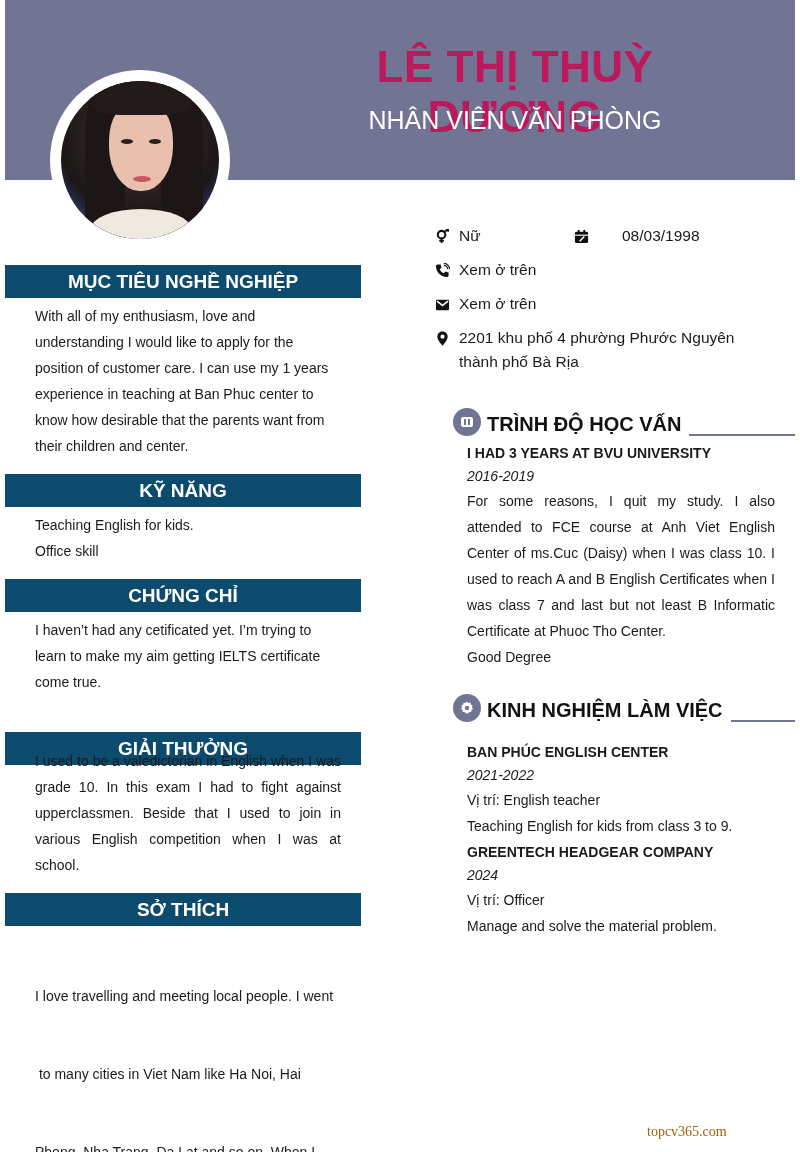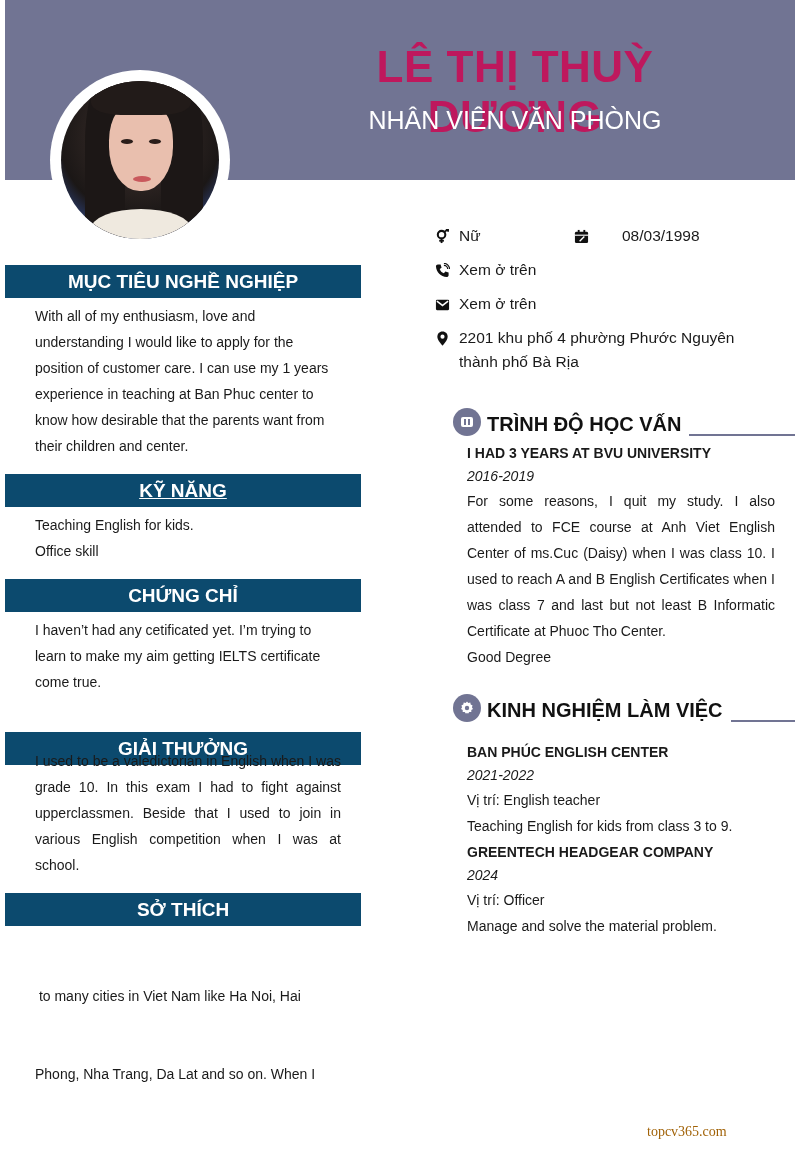--- a/index.html
+++ b/index.html
@@ -97,38 +97,39 @@
 <div class="left-section-title" style="top:265px;">MỤC TIÊU NGHỀ NGHIỆP</div>
 <div class="left-text" style="top:303px;">
   <p>With all of my enthusiasm, love and</p>
   <p>understanding I would like to apply for the</p>
   <p>position of customer care. I can use my 1 years</p>
   <p>experience in teaching at Ban Phuc center to</p>
   <p>know how desirable that the parents want from</p>
   <p>their children and center.</p>
 </div>
 
-<div class="left-section-title" style="top:474px;text-decoration:underline;">KỸ NĂNG</div>
+<div class="left-section-title" style="top:474px;">KỸ NĂNG</div>
 <div class="left-text" style="top:512px;">
   <p>Teaching English for kids.</p>
   <p>Office skill</p>
 </div>
 
 <div class="left-section-title" style="top:579px;">CHỨNG CHỈ</div>
 <div class="left-text" style="top:617px;">
   <p>I haven’t had any cetificated yet. I’m trying to</p>
   <p>learn to make my aim getting IELTS certificate</p>
   <p>come true.</p>
 </div>
 
 <div class="left-section-title" style="top:732px;">GIẢI THƯỞNG</div>
 <div class="left-text justify" style="top:748px;">I used to be a valedictorian in English when I was grade 10. In this exam I had to fight against upperclassmen. Beside that I used to join in various English competition when I was at school.</div>
 
 <div class="left-section-title" style="top:893px;">SỞ THÍCH</div>
 <div class="left-text" style="top:931px; white-space: pre;">
+  <p>I love travelling and meeting local people. I went</p>
   <p> to many cities in Viet Nam like Ha Noi, Hai</p>
   <p>Phong, Nha Trang, Da Lat and so on. When I</p>
   
   
   
 </div>
 
 <div class="contact-row" style="left:434px; top:224px;">
   <span class="ico">
     <svg viewBox="0 0 16 16">

